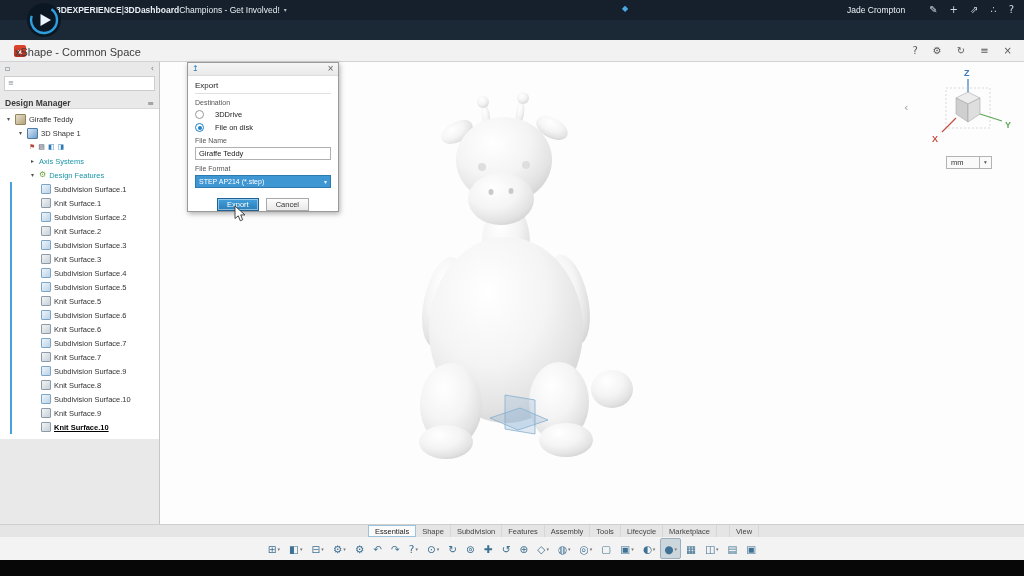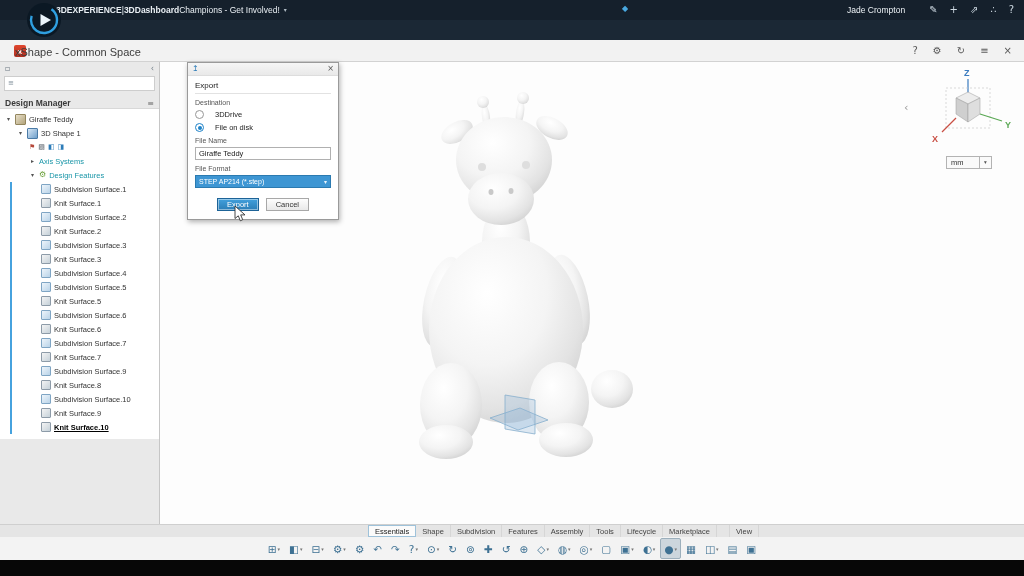--- a/index.html
+++ b/index.html
@@ -66,21 +66,21 @@
   .right-chevron{position:absolute;left:744px;top:40px;font-size:11px;color:#9a9a9a;}
   .units{position:absolute;left:786px;top:94px;width:46px;height:13px;display:flex;align-items:center;background:#fafafa;border:1px solid #b3b3b3;font-size:7.5px;color:#333;box-sizing:border-box;}
   .units .u-label{flex:1;padding-left:4px;}
   .units .u-caret{width:11px;height:100%;border-left:1px solid #b3b3b3;display:flex;align-items:center;justify-content:center;font-size:5.5px;color:#555;}
 
   
   .dialog{position:absolute;left:187px;top:62px;width:152px;background:#fff;border:1px solid #9a9a9a;box-shadow:1px 2px 5px rgba(0,0,0,.3);z-index:50;font-size:7.5px;box-sizing:border-box;}
   .dlg-titlebar{height:12px;background:linear-gradient(#f6f6f6,#e9e9e9);border-bottom:1px solid #ddd;display:flex;align-items:center;padding:0 4px;}
   .dlg-icon{color:#2d7cb8;font-size:8px;}
   .dlg-close{margin-left:auto;color:#555;font-size:8px;}
-  .dlg-body{padding:3px 7px 8px;}
+  .dlg-body{padding:3px 7px 0;}
   .dlg-title{font-size:8px;color:#222;margin:2px 0 3px;}
   .dlg-sep{border-top:1px solid #e2e2e2;margin-bottom:4px;}
   .dlg-label{font-size:7px;color:#555;margin:5px 0 3px;}
   .radio-row{display:flex;align-items:center;gap:11px;margin:4px 0;color:#222;}
   .radio{width:7px;height:7px;border-radius:50%;border:1px solid #979797;background:#fff;position:relative;flex:none;}
   .radio.checked{border-color:#1e82c8;}
   .radio.checked::after{content:"";position:absolute;left:1.5px;top:1.5px;right:1.5px;bottom:1.5px;border-radius:50%;background:#1e82c8;}
   .dlg-input{width:100%;box-sizing:border-box;height:13px;border:1px solid #b0b0b0;font-size:7.5px;padding:0 3px;color:#222;outline:none;font-family:inherit;background:#fff;}
   .dlg-select{height:13px;box-sizing:border-box;background:#3e96d3;border:1px solid #2b7ab0;color:#fff;display:flex;align-items:center;justify-content:space-between;padding:0 3px;font-size:7px;}
   .sel-caret{color:#eaf4fb;font-size:6px;}

